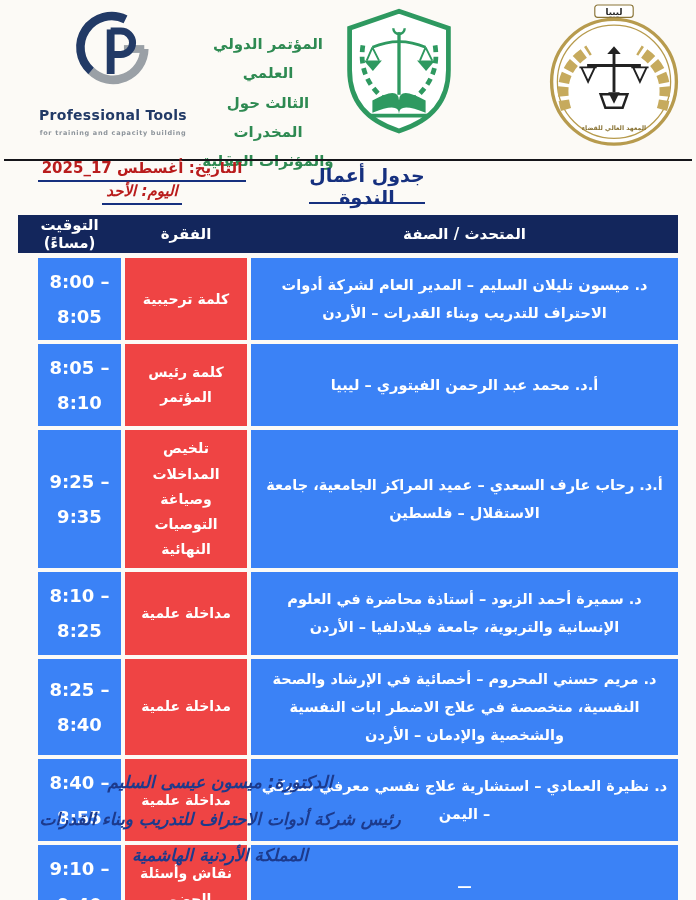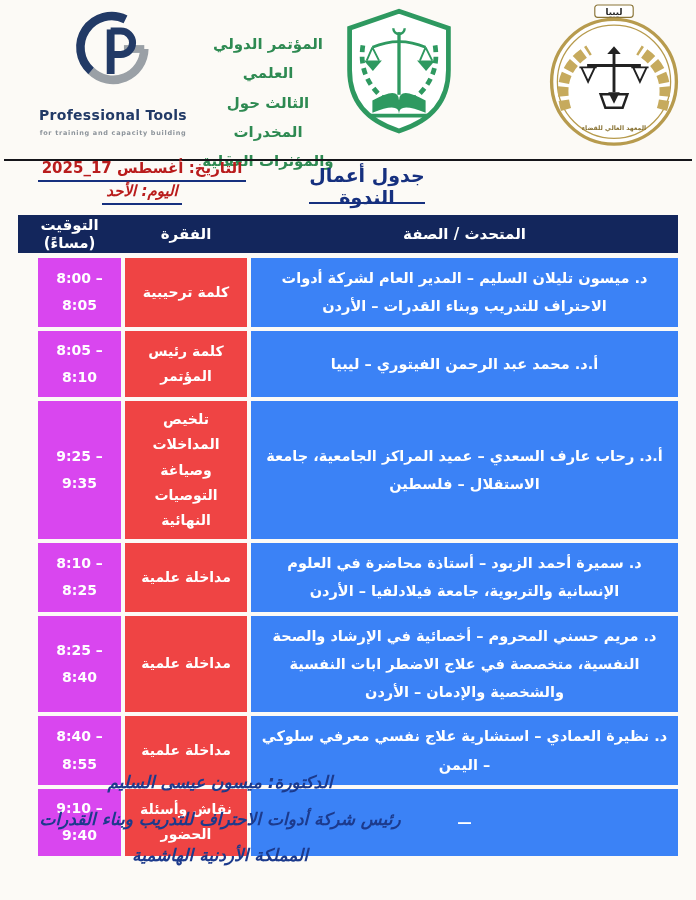--- a/index.html
+++ b/index.html
@@ -35,21 +35,21 @@
   .agenda{position:absolute;left:18px;top:215px;width:660px;direction:rtl;}
   .thead{display:grid;grid-template-columns:1fr 122px 103px;gap:4px;background:#13265c;
          color:#fff;font-weight:bold;font-size:15px;min-height:38px;align-items:center;
          text-align:center;}
   .rows{display:flex;flex-direction:column;gap:4px;margin-top:5px;}
   .trow{display:grid;grid-template-columns:1fr 122px 103px;gap:4px;}
   .cell{display:flex;align-items:center;justify-content:center;text-align:center;color:#fff;
         font-weight:bold;padding:6px 10px;line-height:1.95;}
   .cell.speaker{background:#3b82f6;font-size:14.5px;}
   .cell.seg{background:#ef4444;font-size:14px;line-height:1.8;}
-  .cell.time{background:#d946ef;font-size:14px;direction:ltr;margin-left:20px;}
+  .cell.time{background:#3b82f6;font-size:18px;direction:ltr;margin-left:20px;}
 
   
   .sign{position:absolute;left:0;top:764px;width:440px;text-align:center;direction:rtl;
         color:#1c3a8c;font-weight:bold;font-style:italic;font-size:17px;line-height:2.15;}
 </style>
 </head>
 <body>
 
 <div class="page">
 

